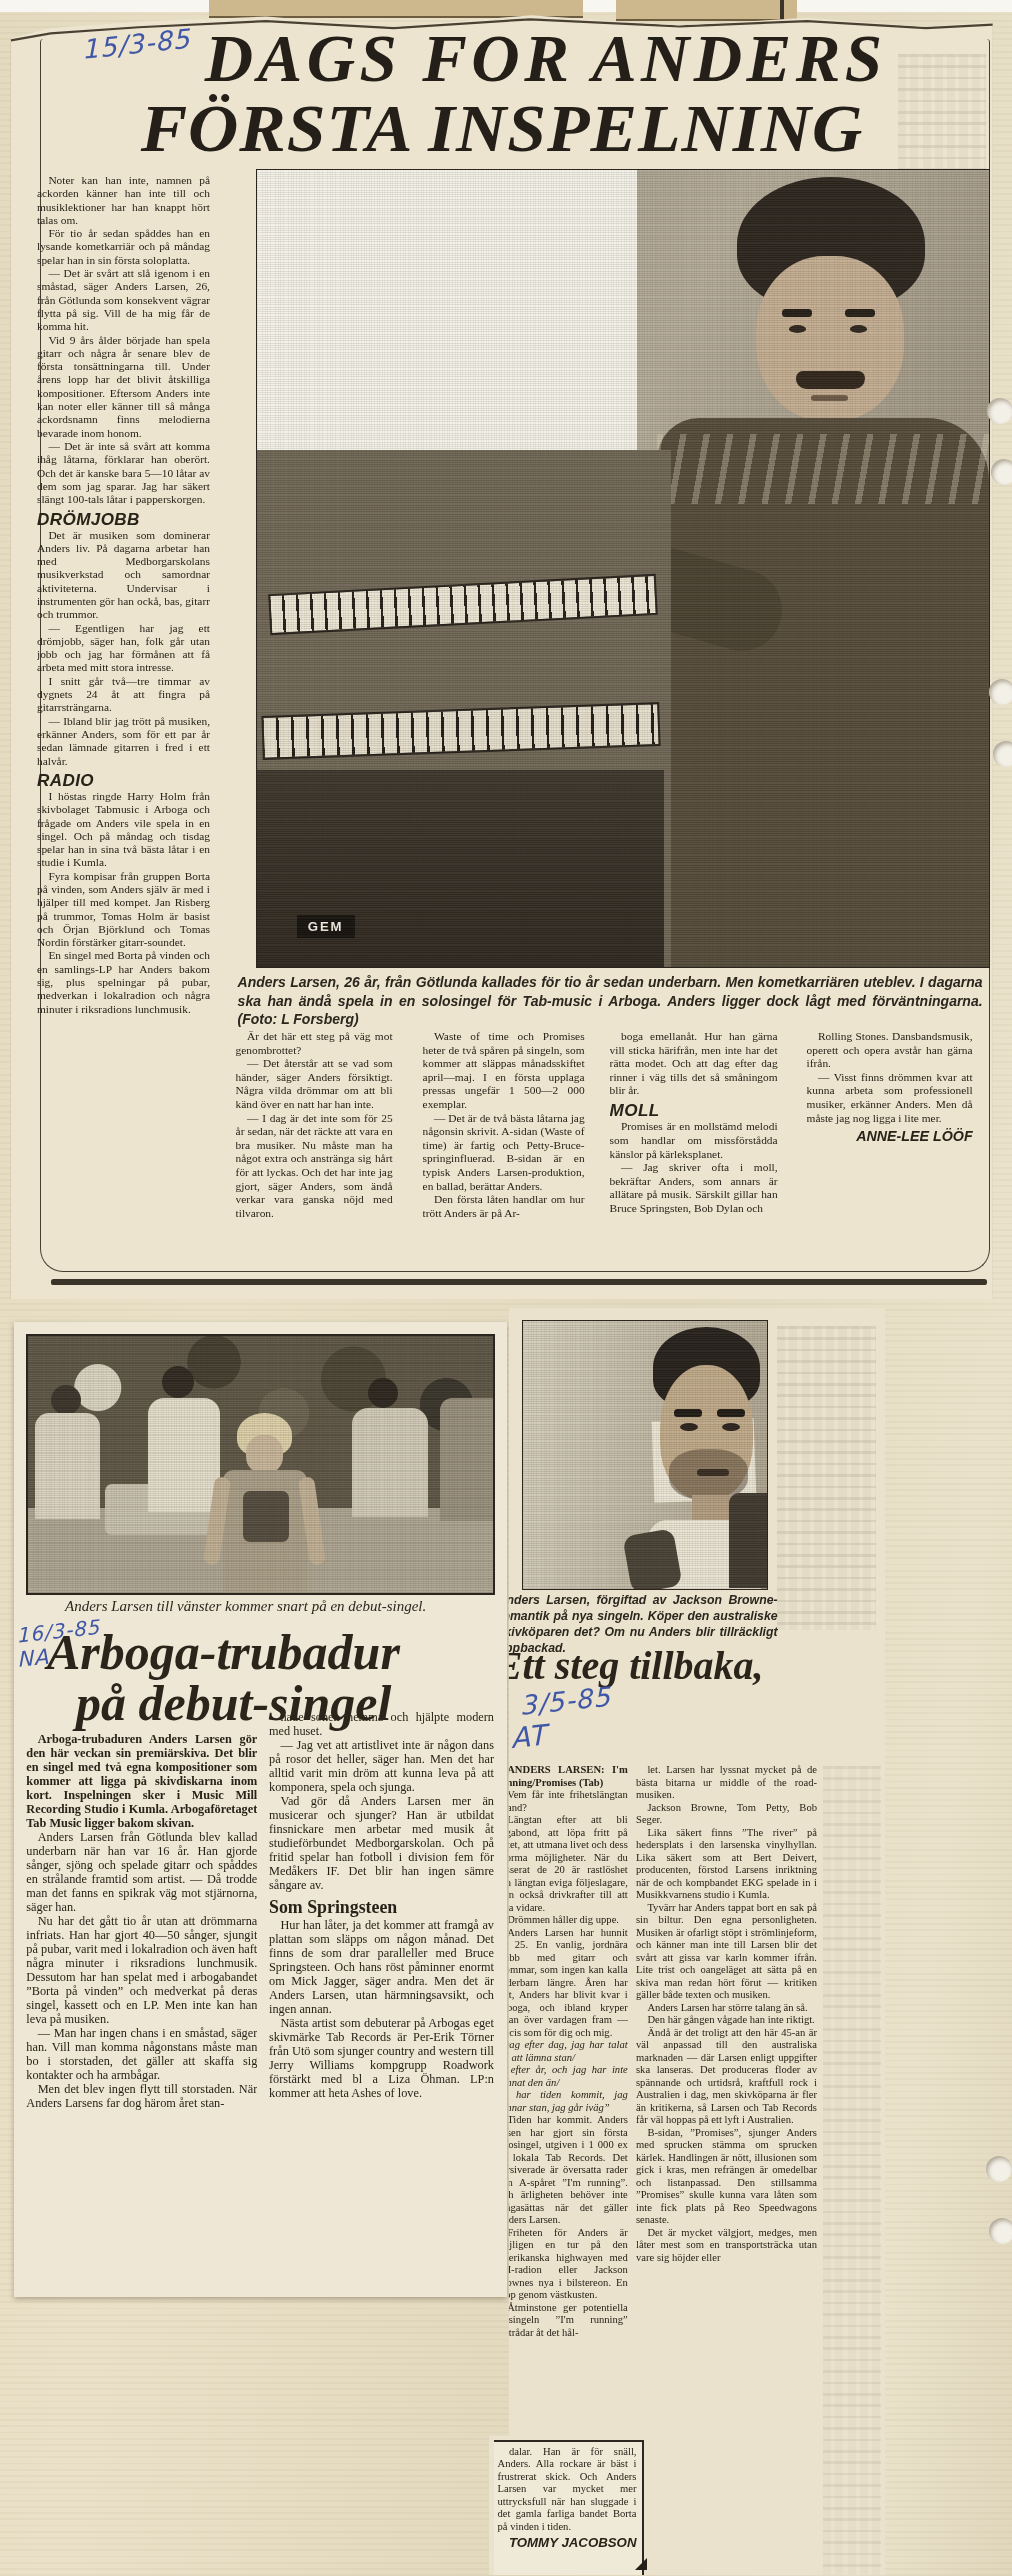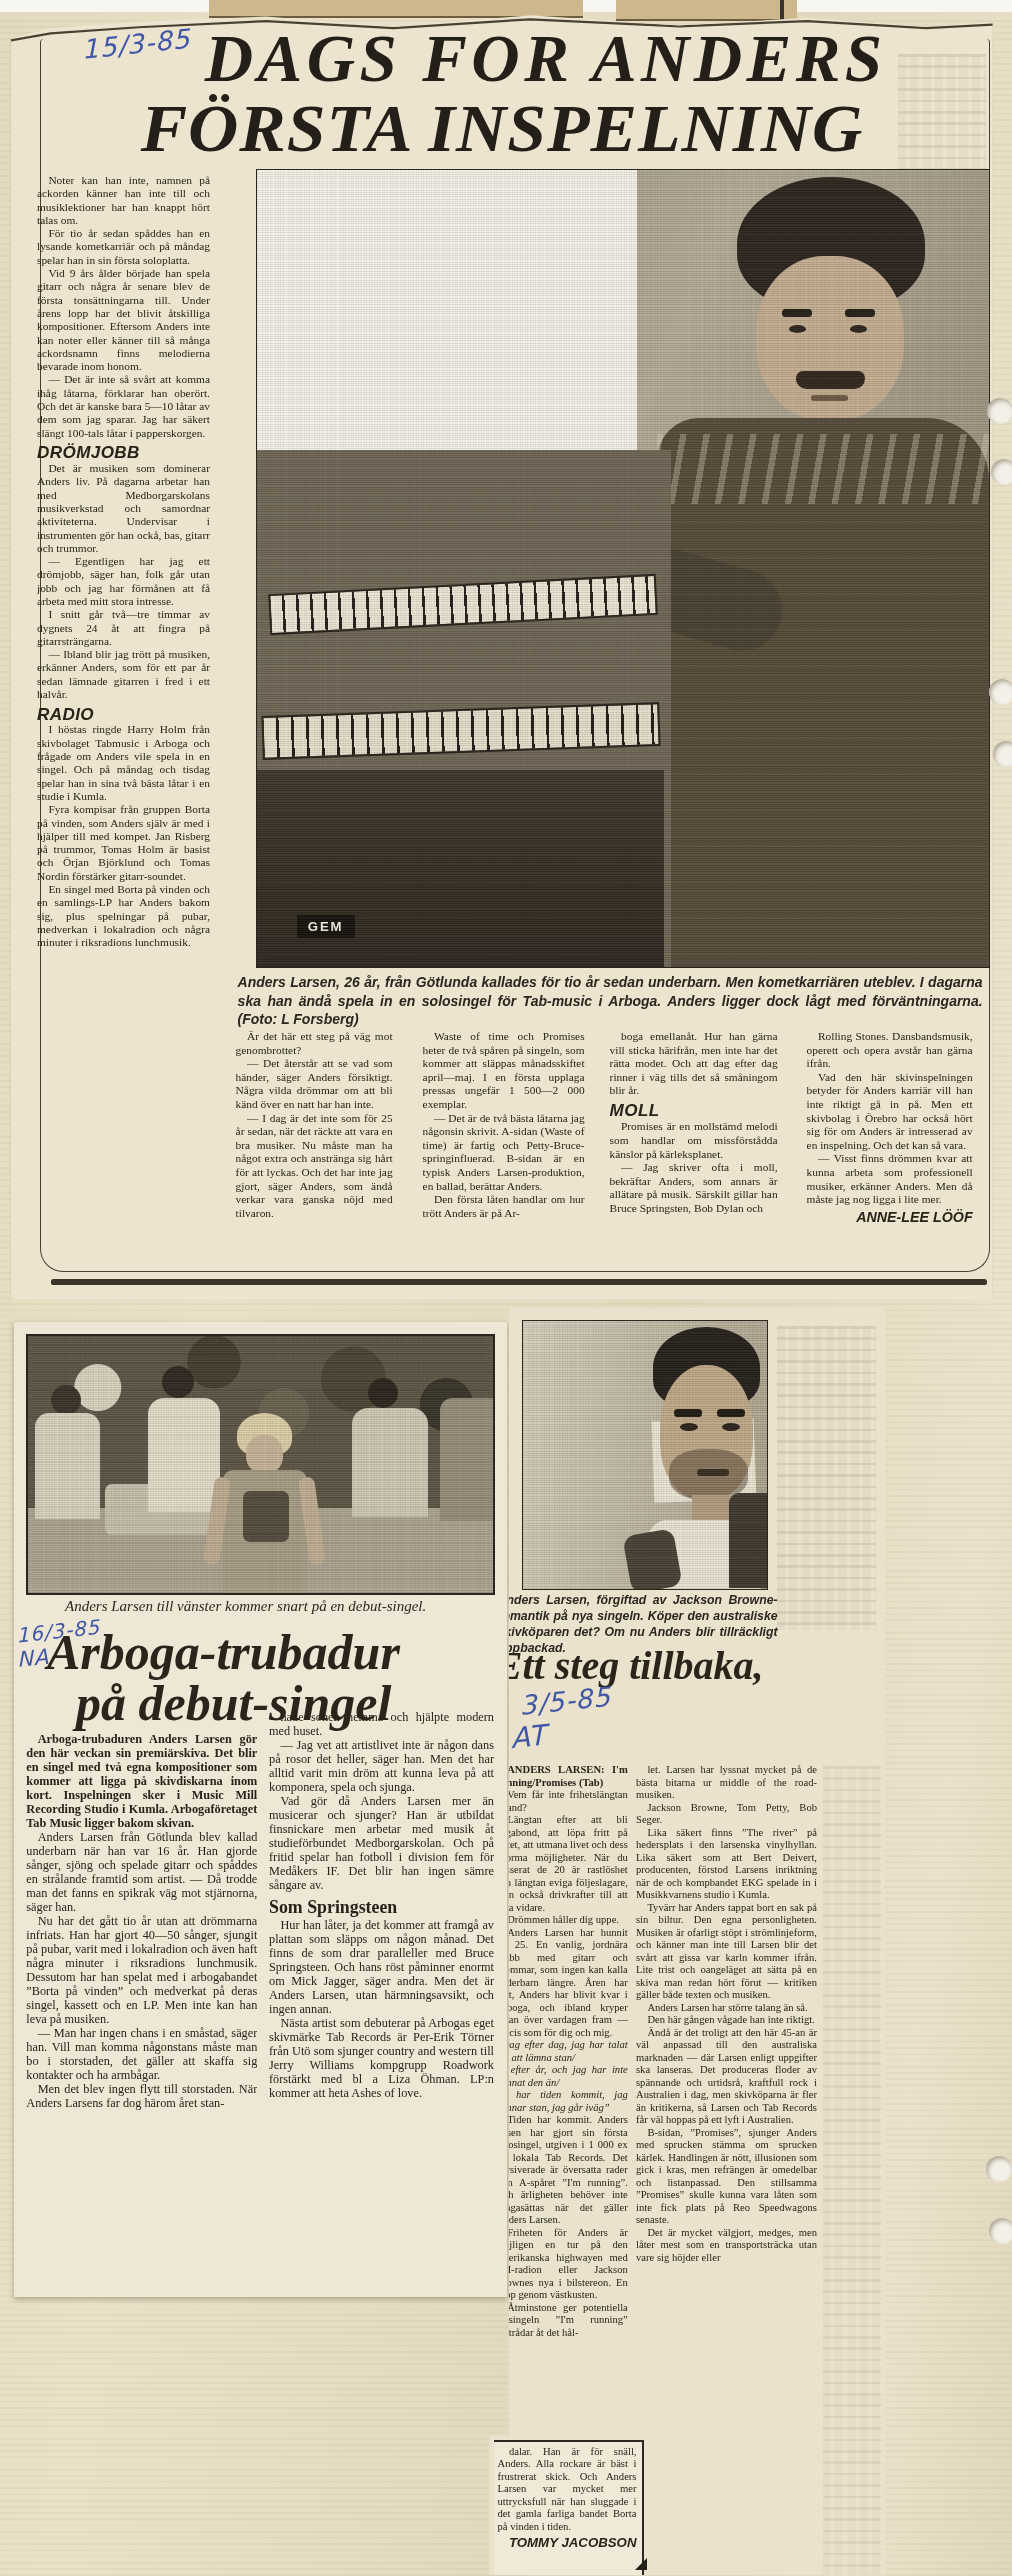--- a/index.html
+++ b/index.html
@@ -109,20 +109,21 @@
 
     <div class="ghost" style="left:887px;top:40px;width:88px;height:123px;"></div>
     <div class="ghost" style="left:616px;top:160px;width:290px;height:12.3px;opacity:.25;"></div>
 
     <div class="frame" style="left:29px;top:25px;width:948px;height:1232px;"></div>
     <div class="rule-thick" style="left:40px;top:1265px;width:936px;height:6.2px;"></div>
 
     <div class="col c1body" style="left:26.4px;top:160px;width:173px;height:1098px;">
         <p class="t-p">Noter kan han inte, namnen på ackorden känner han inte till och musiklektioner har han knappt hört talas om.</p>
         <p class="t-p">För tio år sedan spåddes han en lysande kometkarriär och på måndag spelar han in sin första soloplatta.</p>
+        <p class="t-p">— Det är svårt att slå igenom i en småstad, säger Anders Larsen, 26, från Götlunda som konsekvent vägrar flytta på sig. Vill de ha mig får de komma hit.</p>
         <p class="t-p">Vid 9 års ålder började han spela gitarr och några år senare blev de första tonsättningarna till. Under årens lopp har det blivit åtskilliga kompositioner. Eftersom Anders inte kan noter eller känner till så många ackordsnamn finns melodierna bevarade inom honom.</p>
         <p class="t-p">— Det är inte så svårt att komma ihåg låtarna, förklarar han oberört. Och det är kanske bara 5—10 låtar av dem som jag sparar. Jag har säkert slängt 100-tals låtar i papperskorgen.</p>
         <p class="t-h">DRÖMJOBB</p>
         <p class="t-p">Det är musiken som dominerar Anders liv. På dagarna arbetar han med Medborgarskolans musikverkstad och samordnar aktiviteterna. Undervisar i instrumenten gör han ockå, bas, gitarr och trummor.</p>
         <p class="t-p">— Egentligen har jag ett drömjobb, säger han, folk går utan jobb och jag har förmånen att få arbeta med mitt stora intresse.</p>
         <p class="t-p">I snitt går två—tre timmar av dygnets 24 åt att fingra på gitarrsträngarna.</p>
         <p class="t-p">— Ibland blir jag trött på musiken, erkänner Anders, som för ett par år sedan lämnade gitarren i fred i ett halvår.</p>
         <p class="t-h">RADIO</p>
         <p class="t-p">I höstas ringde Harry Holm från skivbolaget Tabmusic i Arboga och frågade om Anders vile spela in en singel. Och på måndag och tisdag spelar han in sina två bästa låtar i en studie i Kumla.</p>
         <p class="t-p">Fyra kompisar från gruppen Borta på vinden, som Anders själv är med i hjälper till med kompet. Jan Risberg på trummor, Tomas Holm är basist och Örjan Björklund och Tomas Nordin förstärker gitarr-soundet.</p>
@@ -164,21 +165,20 @@
         <p class="t-p">Den första låten handlar om hur trött Anders är på Ar-</p>
       </div>
     <div class="col c1cols" style="left:599px;top:1016px;width:168px;height:245px;">
         <p class="t-p">boga emellanåt. Hur han gärna vill sticka härifrån, men inte har det rätta modet. Och att dag efter dag rinner i väg tills det så småningom blir år.</p>
         <p class="t-h">MOLL</p>
         <p class="t-p">Promises är en mollstämd melodi som handlar om missförstådda känslor på kärleksplanet.</p>
         <p class="t-p">— Jag skriver ofta i moll, bekräftar Anders, som annars är allätare på musik. Särskilt gillar han Bruce Springsten, Bob Dylan och</p>
       </div>
     <div class="col c1cols" style="left:796px;top:1016px;width:166px;height:245px;">
         <p class="t-p">Rolling Stones. Dansbandsmusik, operett och opera avstår han gärna ifrån.</p>
-        <p class="t-p">Vad den här skivinspelningen betyder för Anders karriär vill han inte riktigt gå in på. Men ett skivbolag i Örebro har också hört sig för om Anders är intresserad av en inspelning. Och det kan så vara.</p>
         <p class="t-p">— Visst finns drömmen kvar att kunna arbeta som professionell musiker, erkänner Anders. Men då måste jag nog ligga i lite mer.</p>
         <p class="t-by">ANNE-LEE LÖÖF</p>
       </div>
   </div>
 
   <div id="clip2" class="clip">
     <div class="photo" style="left:12.3px;top:12.3px;width:465px;height:257px;border-width:2.6px;">
       <div class="ph" style="left:0;top:0;width:465px;height:172px;background:#5d5545;
         background-image:radial-gradient(circle at 15% 30%,#d8d2c0 0 23px,transparent 24px),
           radial-gradient(circle at 40% 15%,#433d2f 0 26.4px,transparent 27px),

